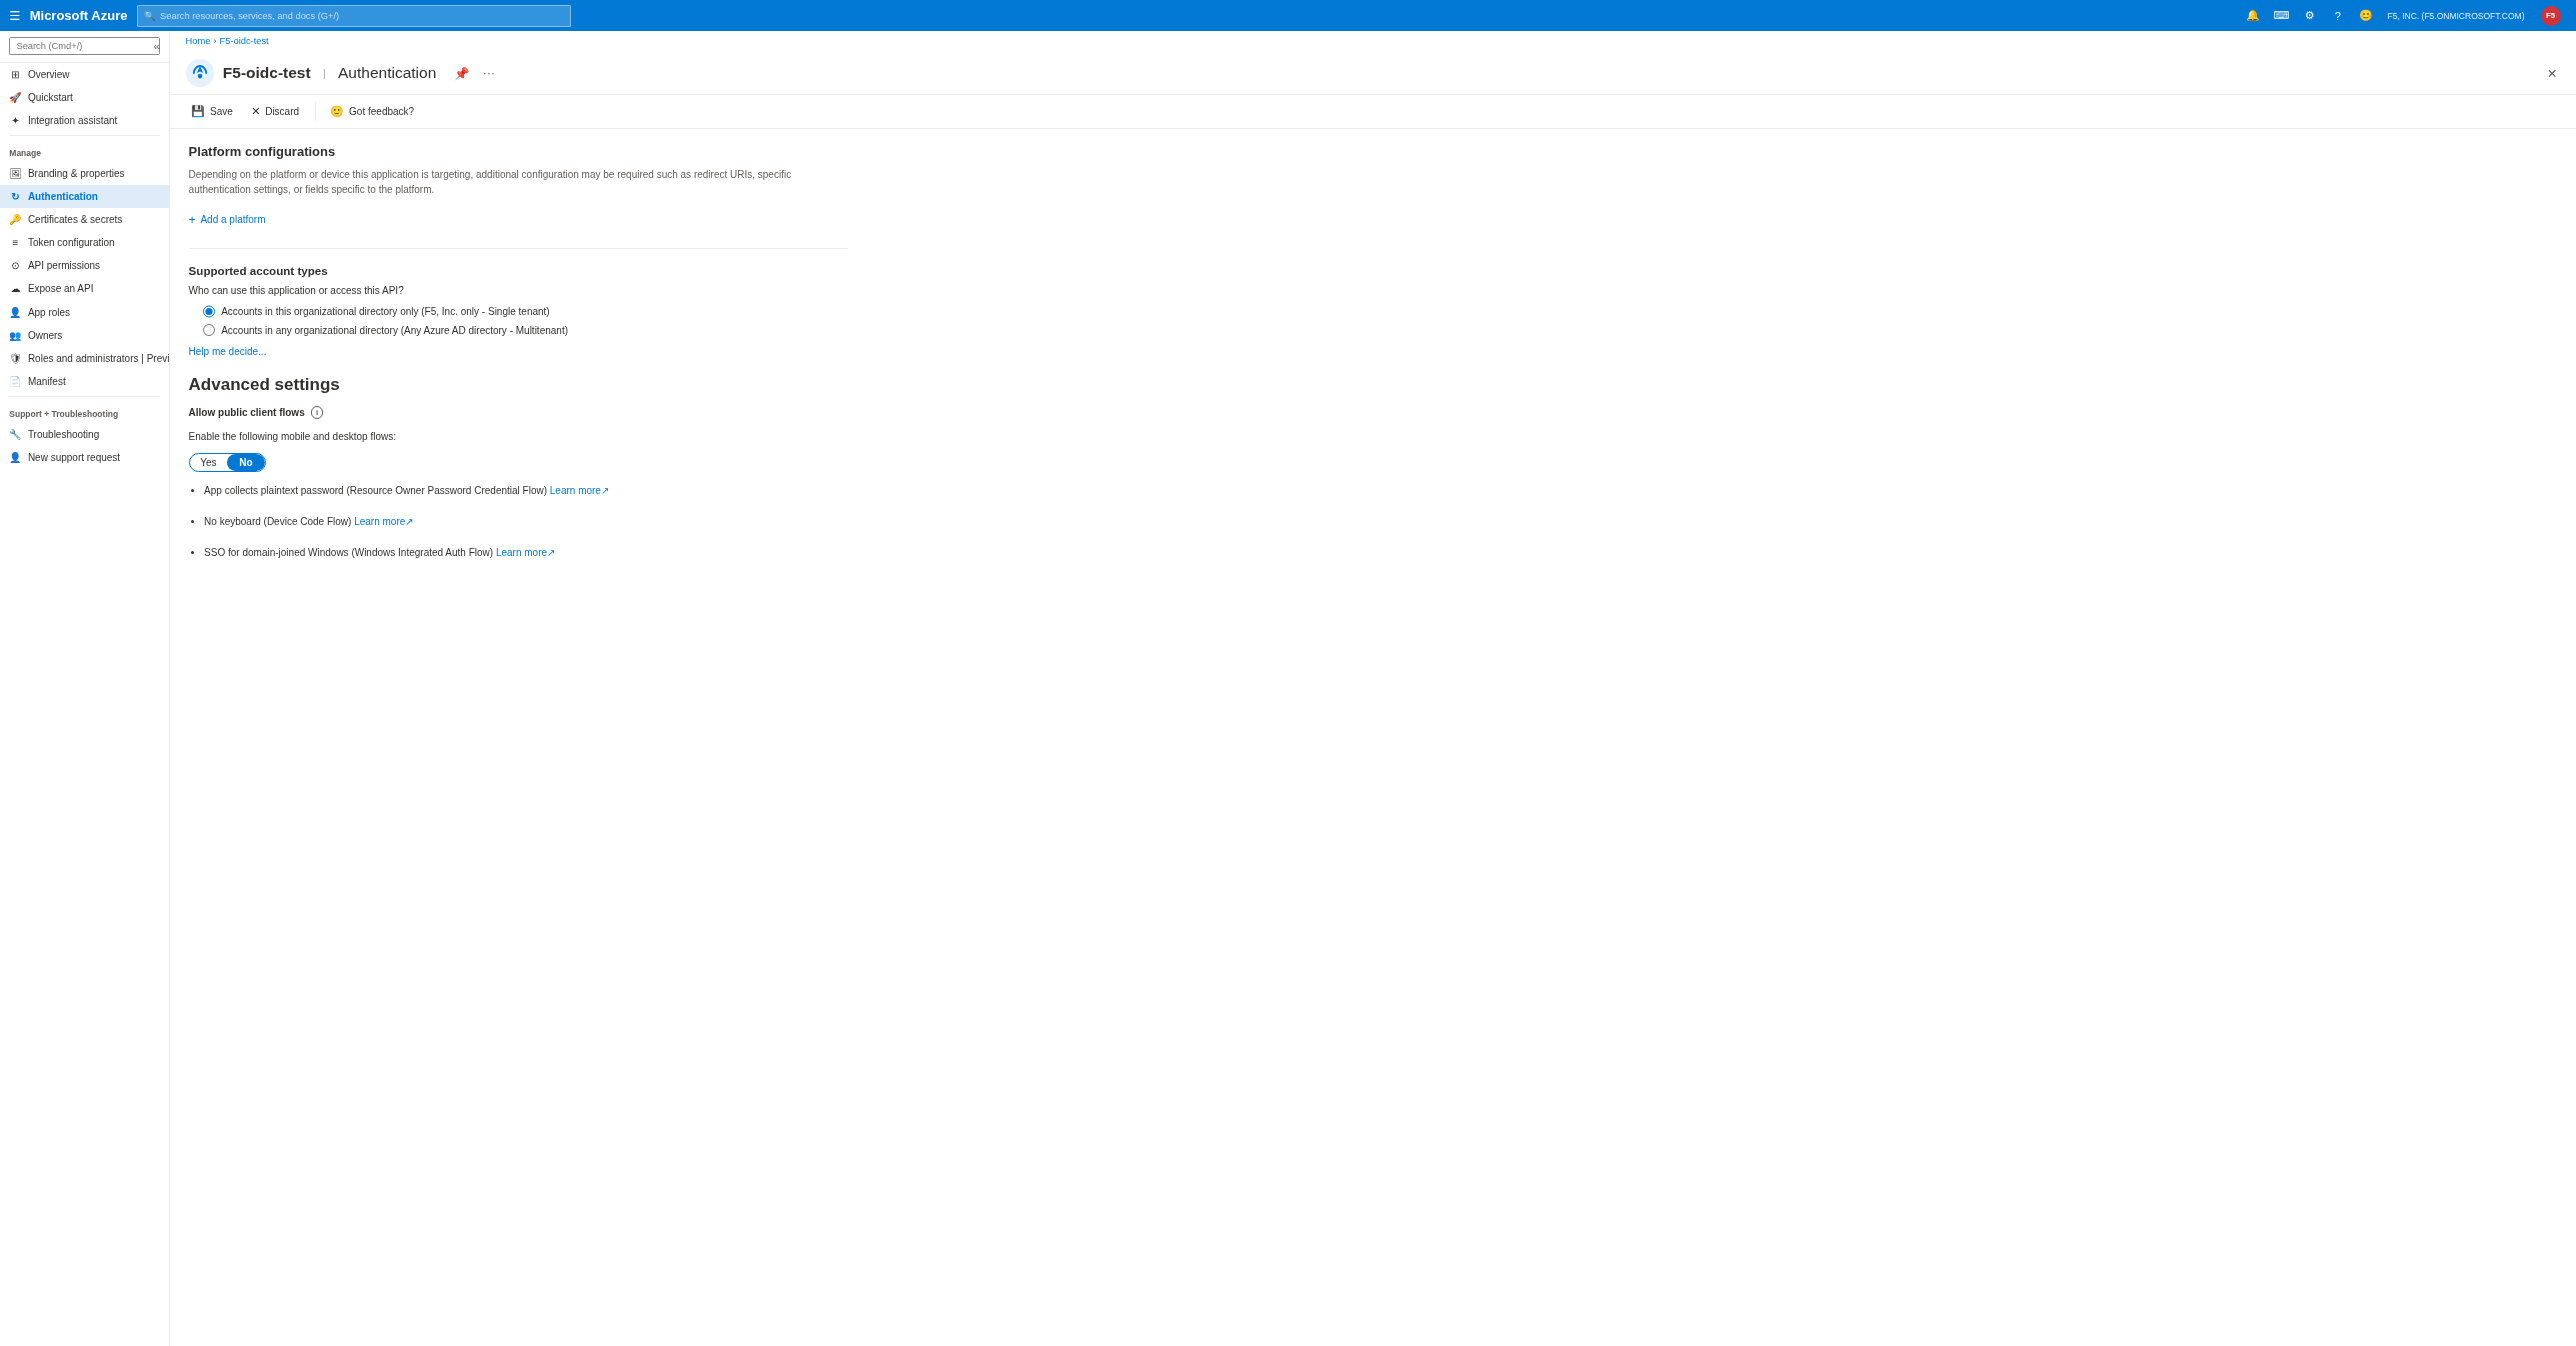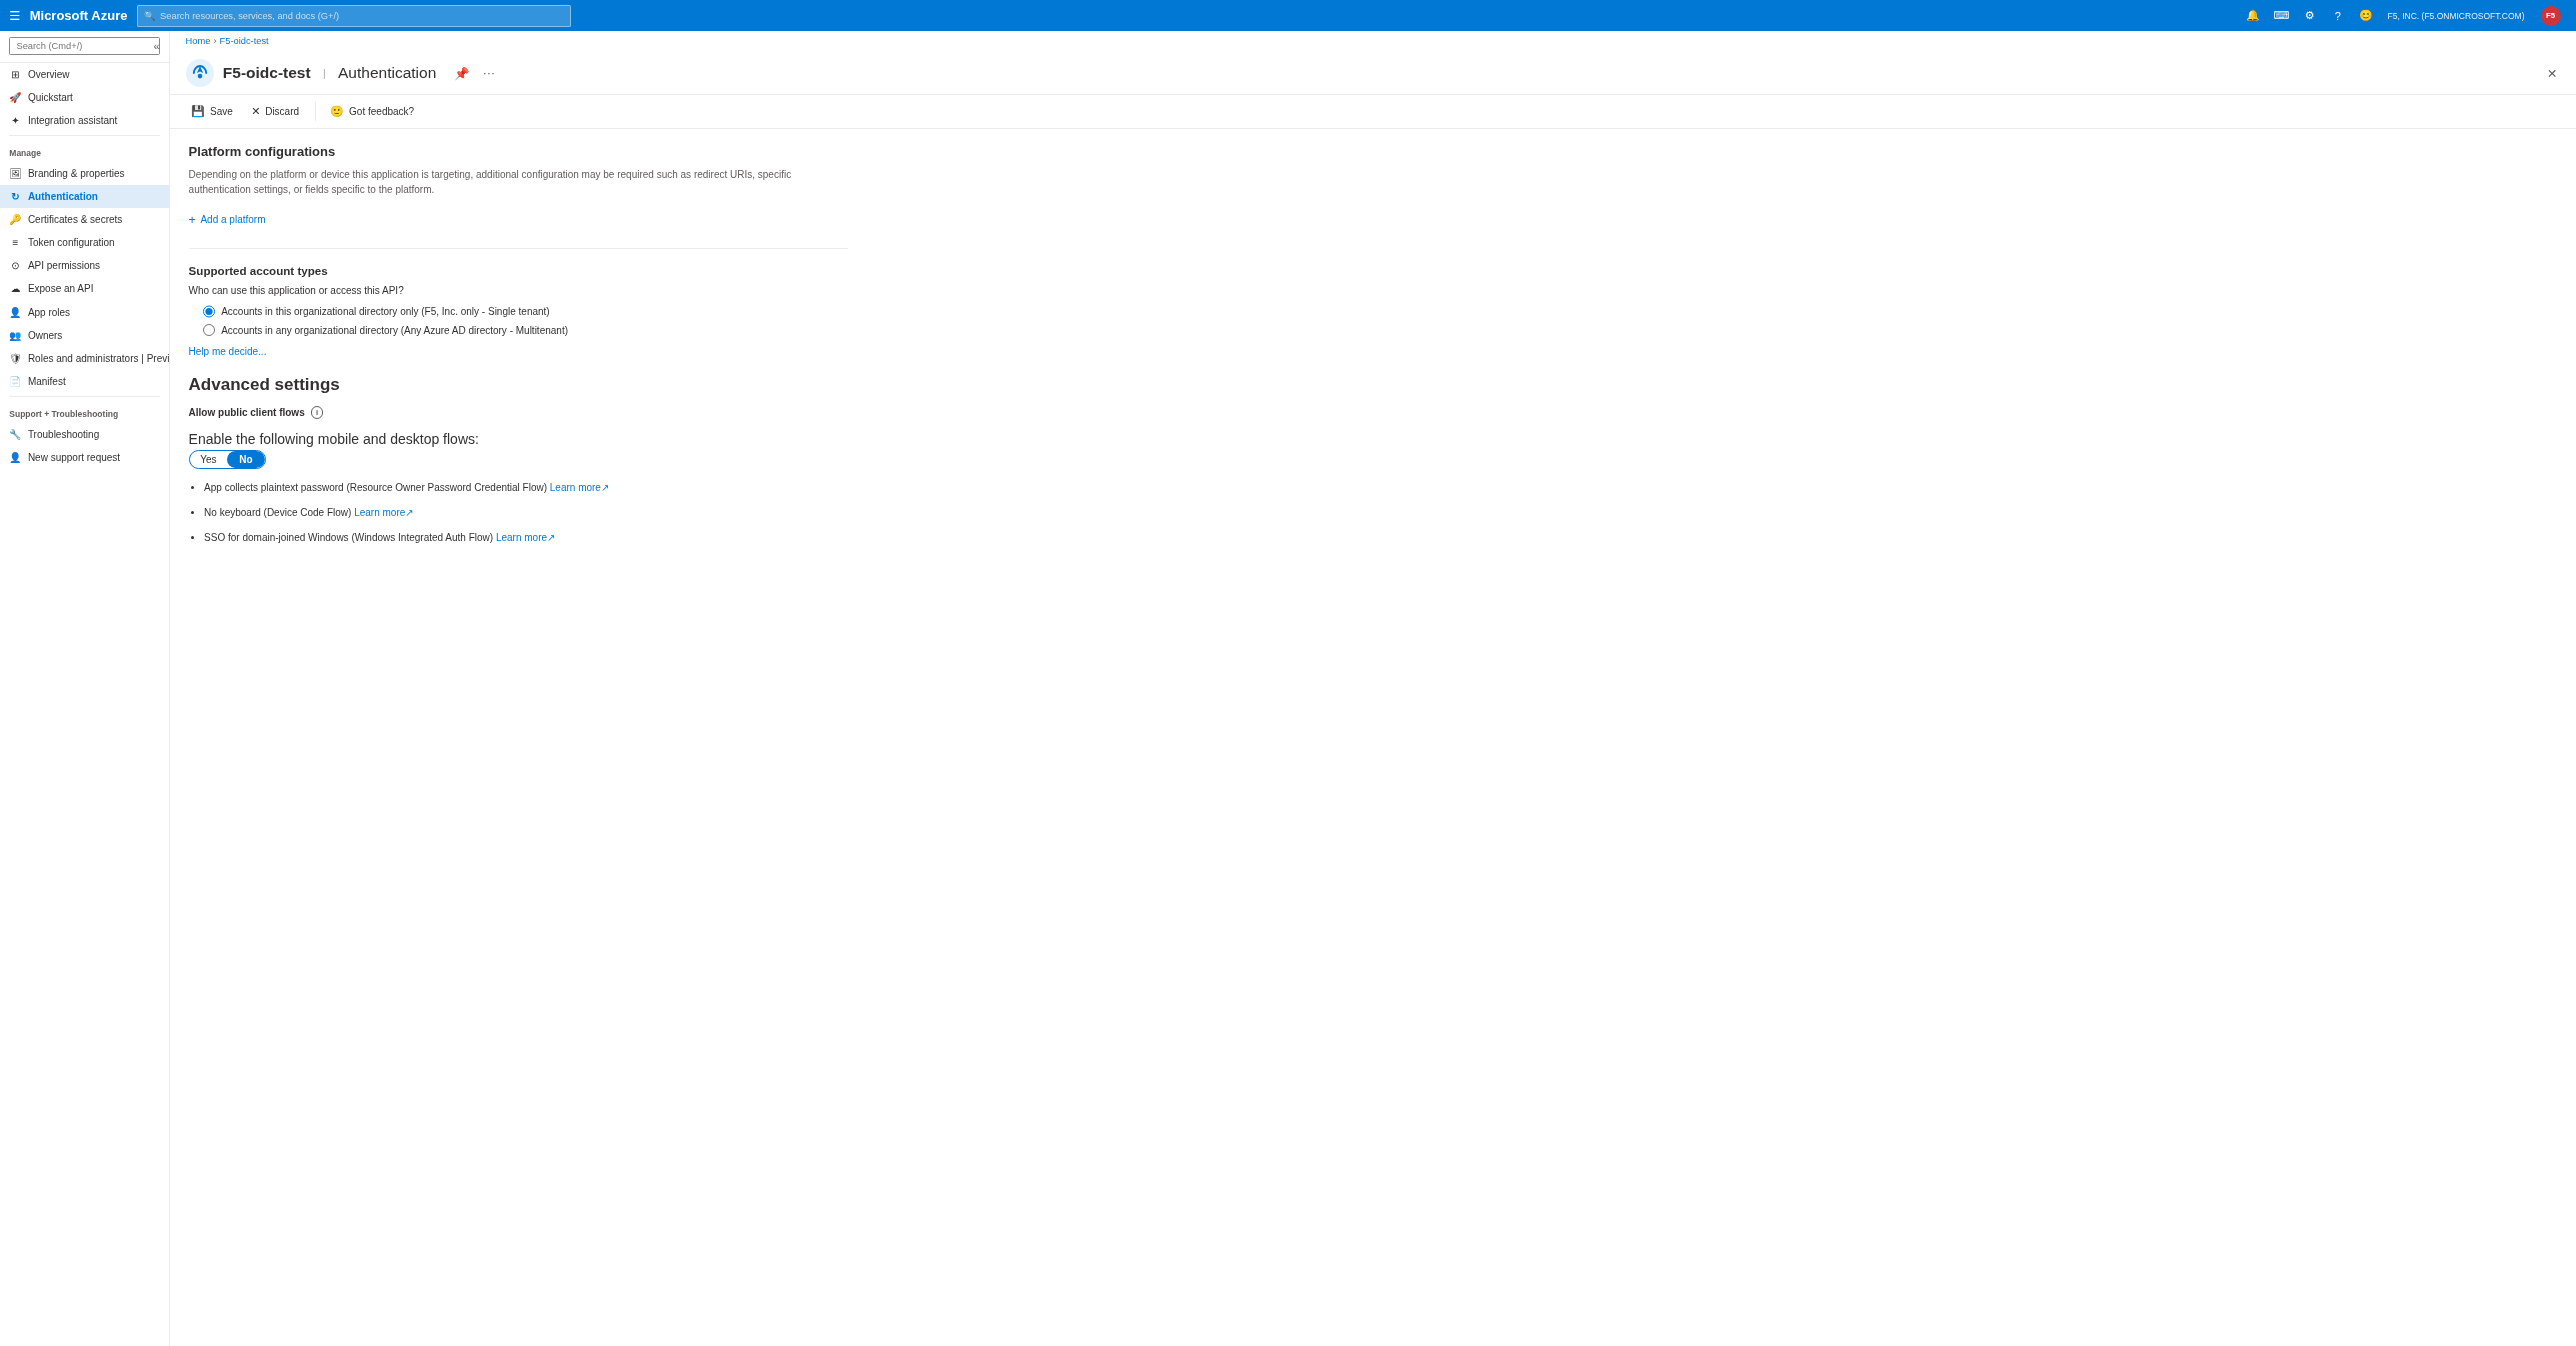--- a/index.html
+++ b/index.html
@@ -288,23 +288,23 @@
       border-radius: 50%;
       display: inline-flex;
       align-items: center;
       justify-content: center;
       font-size: 7.7px;
       color: #605e5c;
       cursor: pointer;
     }
 
     .enable-label {
-      font-size: 14px;
-      color: #323130;
-      margin-bottom: 3px;
+      font-size: 10px;
+      color: #323130;
+      margin-bottom: 11px;
     }
 
     
     .toggle-container {
       display: flex;
       align-items: center;
       background: #fff;
       border: 0.8px solid #0078d4;
       border-radius: 15.5px;
       overflow: hidden;
@@ -330,21 +330,21 @@
     }
     .toggle-option.inactive {
       color: #323130;
     }
 
     .bullet-list {
       list-style: disc;
       padding-left: 15.5px;
       display: flex;
       flex-direction: column;
-      gap: 10px;
+      gap: 16px;
     }
     .bullet-list li {
       font-size: 10px;
       color: #323130;
       line-height: 1.5;
     }
     .bullet-list li a {
       color: #0078d4;
       text-decoration: none;
     }

